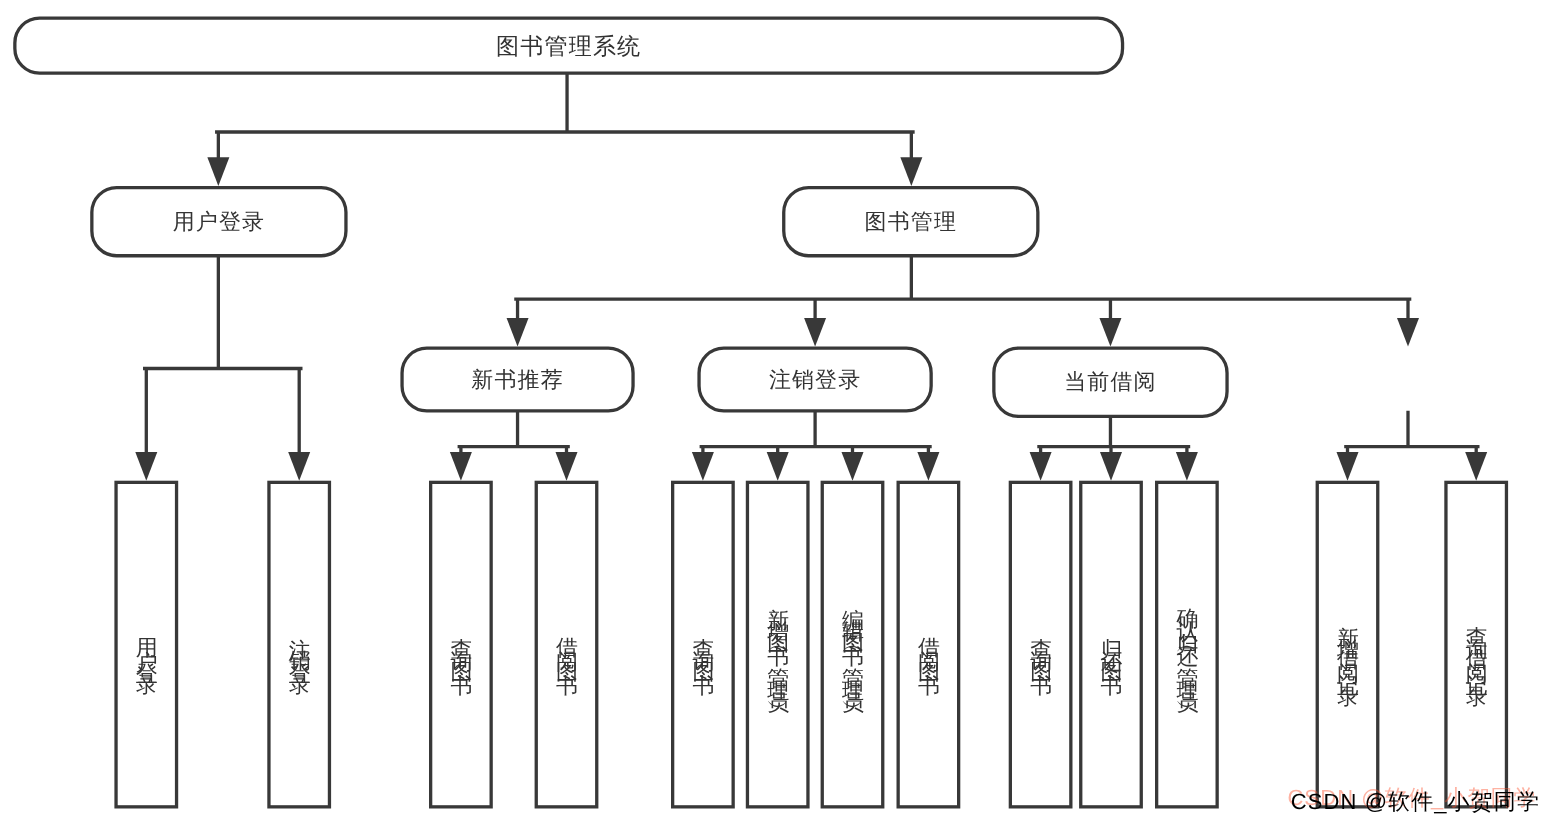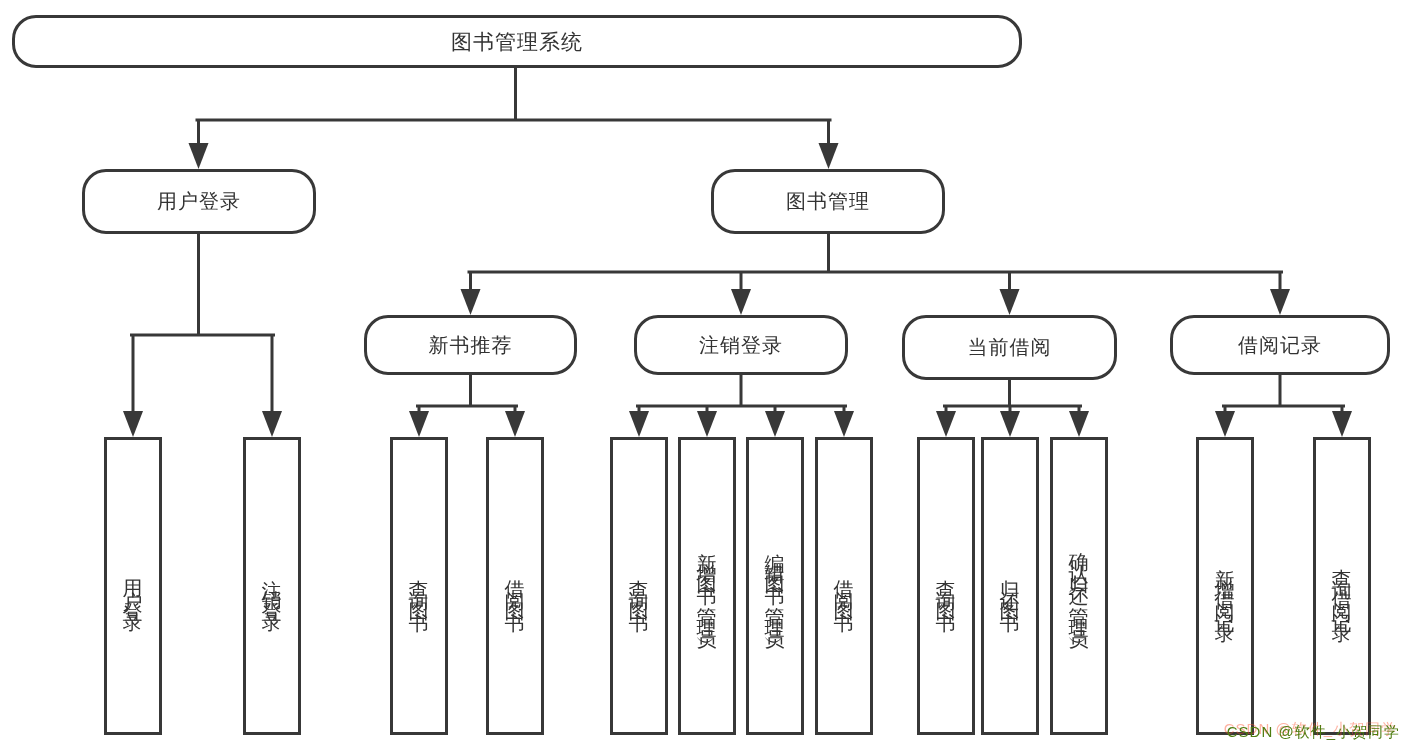--- a/index.html
+++ b/index.html
@@ -13,21 +13,21 @@
     display:flex;align-items:center;justify-content:center;z-index:1;
   }
   .h-node{font-size:20px;letter-spacing:1px;white-space:nowrap;border-radius:24px;}
   .root-node{font-size:21px;}
   .leaf .v-text{
     writing-mode:vertical-rl;text-orientation:mixed;
     font-size:20px;letter-spacing:11px;line-height:1;
   }
   .watermark{
     position:absolute;right:5px;bottom:5px;z-index:2;
-    font-size:15px;letter-spacing:1px;color:#4d7c0f;white-space:nowrap;
+    font-size:20px;letter-spacing:1px;color:#000000;white-space:nowrap;
     text-shadow:-3px -3px 0 rgba(252,85,49,0.45);
   }
 </style>
 </head>
 <body>
 
 <div class="canvas">
 
   <svg class="connectors" width="1405" height="747" viewBox="0 0 1405 747" fill="none" stroke="#383838" stroke-width="3" stroke-linecap="square">
 
@@ -80,21 +80,20 @@
   </svg>
 
   <div class="node h-node root-node" style="left:12px;top:15px;width:1010px;height:53px;">图书管理系统</div>
 
   <div class="node h-node" style="left:82px;top:169px;width:234px;height:65px;">用户登录</div>
   <div class="node h-node" style="left:364px;top:315px;width:213px;height:60px;">新书推荐</div>
 
   <div class="node h-node" style="left:711px;top:169px;width:234px;height:65px;">图书管理</div>
   <div class="node h-node" style="left:634px;top:315px;width:214px;height:60px;">注销登录</div>
   <div class="node h-node" style="left:902px;top:315px;width:215px;height:65px;">当前借阅</div>
-  <div class="node h-node" style="left:1170px;top:315px;width:220px;height:60px;">借阅记录</div>
 
   <div class="node leaf" style="left:104px;top:437px;width:58px;height:298px;">
     <span class="v-text">用户登录</span>
   </div>
   <div class="node leaf" style="left:243px;top:437px;width:58px;height:298px;">
     <span class="v-text">注销登录</span>
   </div>
 
   <div class="node leaf" style="left:390px;top:437px;width:58px;height:298px;">
     <span class="v-text">查询图书</span>

